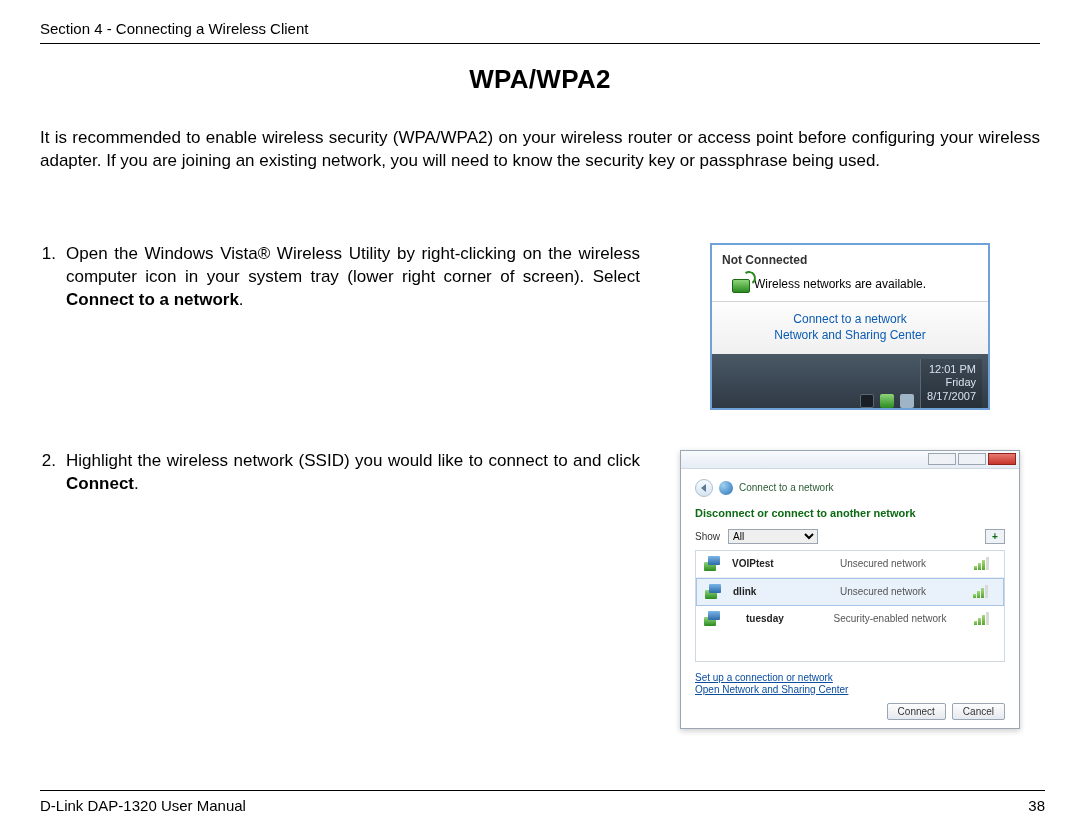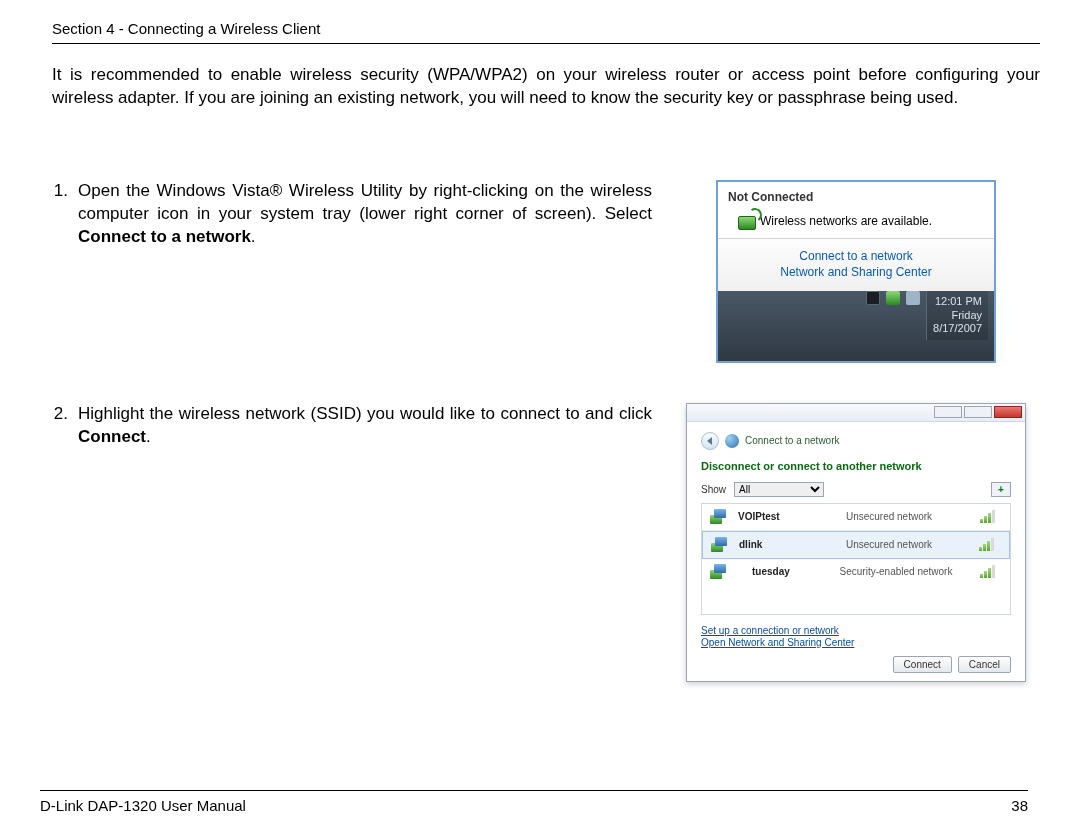--- a/index.html
+++ b/index.html
@@ -5,21 +5,21 @@
   * { box-sizing: border-box; margin: 0; padding: 0; }
   body {
     font-family: "Myriad Pro", "Segoe UI", Arial, sans-serif;
     background: #fff;
     width: 1080px;
     height: 834px;
     position: relative;
     color: #000;
   }
   .page {
-    padding: 20px 40px 0 52px;
+    padding: 20px 40px 0 40px;
   }
   .header-line {
     font-size: 15px;
     padding-bottom: 6px;
     border-bottom: 1.5px solid #000;
     margin-bottom: 20px;
   }
   .title {
     text-align: center;
     font-size: 26px;
@@ -83,22 +83,22 @@
   .tray-links {
     background:linear-gradient(#fdfdfd,#f0f0f0);
     border-top:1px solid #d4d4d4;
     padding:8px 0 10px 0;
     text-align:center;
     color:#0b5bb3;
   }
   .tray-links div { margin:2px 0; }
   .tray-bar {
     background:linear-gradient(#4a5866,#2f3944);
-    height:70px; position:relative;
-    display:flex; justify-content:flex-end; align-items:flex-start;
+    height:54px; position:relative;
+    display:flex; justify-content:flex-end; align-items:flex-end;
     padding-right:6px;
   }
   .tray-clock {
     color:#d7e3ee; font-size:11px; text-align:right; line-height:1.25;
     border-left:1px solid #5a6875; padding:4px 6px; background:rgba(0,0,0,0.15);
   }
   .tray-iconset {
     display:flex; gap:6px; align-items:center; padding-right:6px;
   }
   .mini-ico {
@@ -146,32 +146,33 @@
   .cw-sig { width:24px; display:flex; gap:1px; align-items:flex-end; }
   .cw-sig span { width:3px; background:linear-gradient(#a7d87b,#55a82f); }
   .cw-sig span:nth-child(1){height:4px;} .cw-sig span:nth-child(2){height:7px;}
   .cw-sig span:nth-child(3){height:10px;} .cw-sig span:nth-child(4){height:13px; background:#d9d9d9;}
   .cw-links { margin-top:10px; font-size:10px; }
   .cw-links a { color:#0b4ea0; text-decoration:underline; display:block; margin:1px 0; }
   .cw-btns { display:flex; justify-content:flex-end; gap:6px; margin-top:8px; }
   .cw-btn { border:1px solid #9aa6b2; background:linear-gradient(#fdfdfd,#e5e9ee); padding:2px 10px; font-size:10px; border-radius:2px; }
 
   .footer {
-    position:absolute; left:40px; right:52px; bottom:20px;
+    position:absolute; left:40px; right:35px; bottom:20px;
     border-top:1.5px solid #000; padding-top:6px;
     display:flex; justify-content:space-between;
     font-size:15px;
   }
 </style>
 </head>
 <body>
 
 <div class="page">
   <div class="header-line">Section 4 - Connecting a Wireless Client</div>
 
+  <div class="title">WPA/WPA2</div>
 
   <div class="intro">It is recommended to enable wireless security (WPA/WPA2) on your wireless router or access point before configuring your wireless adapter. If you are joining an existing network, you will need to know the security key or passphrase being used.</div>
 
   <div class="steps-area">
     <div class="step-row">
       <div class="step-text">
         <div class="step-num">1.</div>
         <div class="step-body">
           <span>Open the Windows Vista® Wireless Utility by right-clicking on the wireless computer icon in your system tray (lower right corner of screen). Select </span><b>Connect to a network</b><span>.</span>
         </div>

